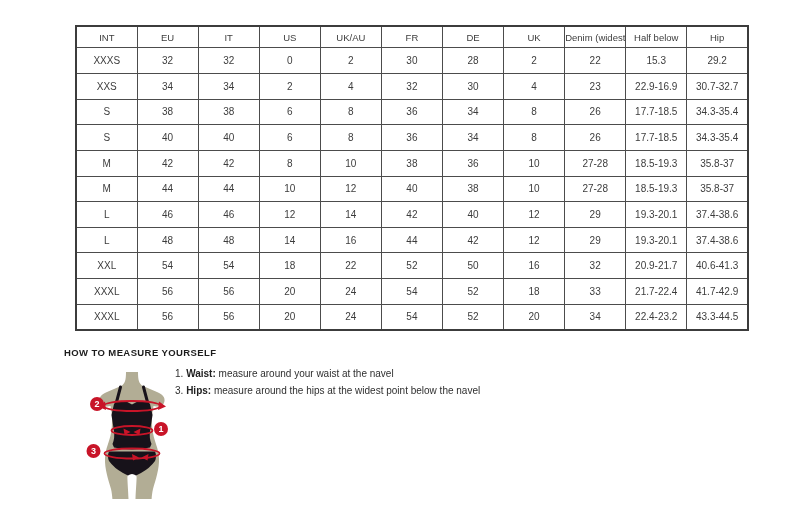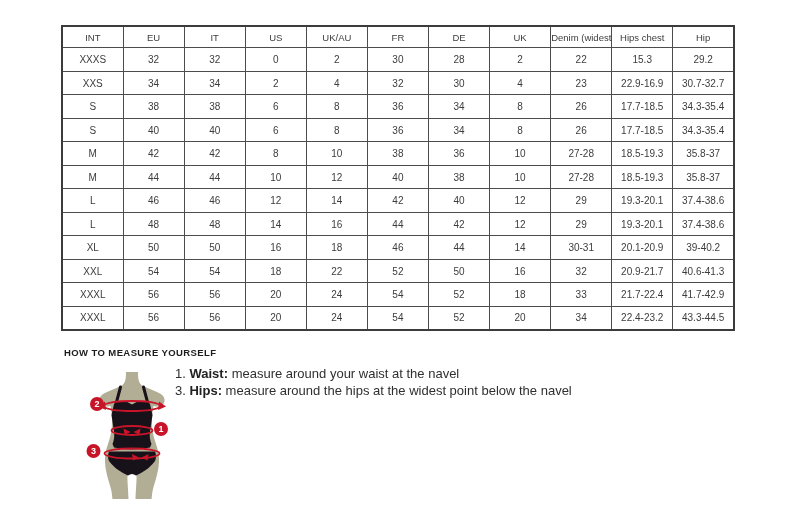--- a/index.html
+++ b/index.html
@@ -10,42 +10,42 @@
     --table-outer-border:#3c3c3c;
     --text:#3c3c3c;
     --heading-text:#1c1c1c;
   }
   *{box-sizing:border-box;margin:0;padding:0;}
   body{background:#ffffff;font-family:"Liberation Sans",sans-serif;}
   .canvas{position:relative;width:798px;height:519px;background:#ffffff;overflow:hidden;}
 
   
   .size-table{
-    position:absolute;left:61px;top:25px;width:674px;height:306px;
+    position:absolute;left:75px;top:25px;width:674px;height:306px;
     border-collapse:collapse;table-layout:fixed;
     font-size:10px;color:var(--text);
     border:2px solid var(--table-outer-border);
   }
   .size-table th,.size-table td{
     border:1px solid var(--table-border);
     text-align:center;vertical-align:middle;
     font-weight:normal;padding:0;white-space:nowrap;overflow:hidden;
   }
   .size-table th{font-size:9.5px;}
   .size-table tr{height:21.8px;}
 
   
   .measure-title{
     position:absolute;left:64px;top:347px;
     font-size:9.5px;font-weight:bold;letter-spacing:.4px;
     color:var(--heading-text);
   }
   .instructions{
     position:absolute;left:175px;top:369px;width:340px;
-    font-size:13px;line-height:10px;color:#2f2f2f;
+    font-size:10px;line-height:10px;color:#2f2f2f;
   }
   .instruction-item{margin-bottom:7px;white-space:nowrap;}
   .item-label{font-weight:bold;color:#222;}
 
   .figure-svg{position:absolute;left:80px;top:371px;}
   .mannequin{fill:var(--mannequin-beige);}
   .garment{fill:var(--garment-black);}
   .strap{stroke:var(--garment-black);stroke-width:3;fill:none;stroke-linecap:round;}
   .measure-line{stroke:var(--accent-red);fill:none;stroke-width:1.8;}
   .arrow{fill:var(--accent-red);}
@@ -62,21 +62,21 @@
       <tr>
           <th>INT</th>
           <th>EU</th>
           <th>IT</th>
           <th>US</th>
           <th>UK/AU</th>
           <th>FR</th>
           <th>DE</th>
           <th>UK</th>
           <th>Denim (widest)</th>
-          <th>Hips chest</th>
+          <th>Half below</th>
           <th>Hip</th>
         </tr>
     </thead>
     <tbody>
         <tr>
           <td>XXXS</td>
           <td>32</td>
           <td>32</td>
           <td>0</td>
           <td>2</td>
@@ -170,33 +170,20 @@
           <td>48</td>
           <td>48</td>
           <td>14</td>
           <td>16</td>
           <td>44</td>
           <td>42</td>
           <td>12</td>
           <td>29</td>
           <td>19.3-20.1</td>
           <td>37.4-38.6</td>
-        </tr>
-        <tr>
-          <td>XL</td>
-          <td>50</td>
-          <td>50</td>
-          <td>16</td>
-          <td>18</td>
-          <td>46</td>
-          <td>44</td>
-          <td>14</td>
-          <td>30-31</td>
-          <td>20.1-20.9</td>
-          <td>39-40.2</td>
         </tr>
         <tr>
           <td>XXL</td>
           <td>54</td>
           <td>54</td>
           <td>18</td>
           <td>22</td>
           <td>52</td>
           <td>50</td>
           <td>16</td>

